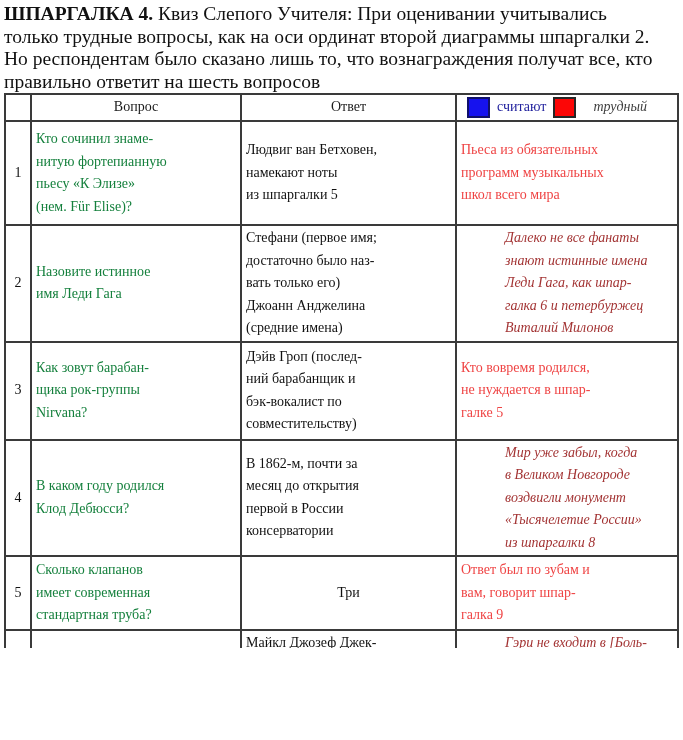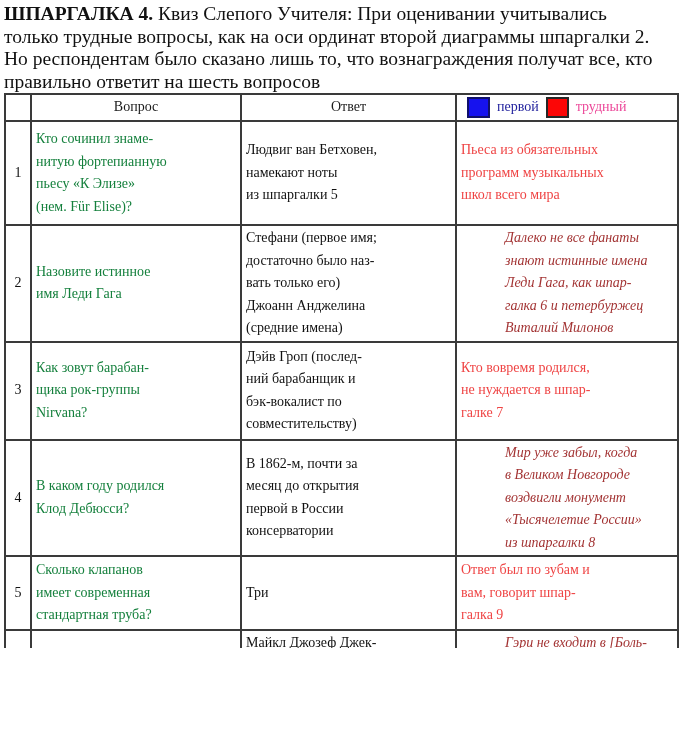--- a/index.html
+++ b/index.html
@@ -41,36 +41,36 @@
   tr.r1{height:104px;}
   tr.r2{height:113px;}
   tr.r3{height:98px;}
   tr.r4{height:110px;}
   tr.r5{height:74px;}
   tr.r6{height:116px;}
   th{font-weight:normal;text-align:center;}
   td.num{text-align:center;color:#111;}
   td.q{padding-left:9px;white-space:pre-line;color:#15803d;}
   td.a{padding-left:10px;white-space:pre-line;color:#111;}
-  td.a.center{padding-left:4px;}
+  td.a.center{text-align:center;padding-left:4px;}
   td.c{padding-left:8px;white-space:pre-line;}
   td.c.easy{color:#ef4444;}
   td.c.hard{color:#a33434;font-style:italic;padding-left:48px;}
   .legend{
     display:flex;align-items:center;gap:7px;
     padding-left:6px;
   }
   .swatch{
     display:inline-block;width:23px;height:21px;
     box-sizing:border-box;
   }
   .swatch.easy{background:#1612ee;border:2px solid #10106a;}
   .swatch.hard{background:#fc0606;border:2px solid #262626;}
   .legend .easy-label{color:#22229e;}
-  .legend .hard-label{color:#ec4899;}
+  .legend .hard-label{color:#404040;font-style:italic;margin-left:10px;}
 </style>
 </head>
 <body>
 
 <div class="page">
 
   <p class="intro"><b>ШПАРГАЛКА 4.</b><span> Квиз Слепого Учителя: При оценивании учитывались
 только трудные вопросы, как на оси ординат второй диаграммы шпаргалки 2.
 Но респондентам было сказано лишь то, что вознаграждения получат все, кто
 правильно ответит на шесть вопросов</span></p>
@@ -83,21 +83,21 @@
         <col class="c-c">
     </colgroup>
     <tbody>
         <tr class="hdr">
       <th></th>
       <th>Вопрос</th>
       <th>Ответ</th>
       <th>
         <span class="legend">
           <span class="swatch easy"></span>
-          <span class="easy-label">первой</span>
+          <span class="easy-label">считают</span>
           <span class="swatch hard"></span>
           <span class="hard-label">трудный</span>
         </span>
       </th>
     </tr>
 
     <tr class="r1">
       <td class="num">1</td>
       <td class="q">Кто сочинил знаме-
 нитую фортепианную
@@ -131,21 +131,21 @@
       <td class="num">3</td>
       <td class="q">Как зовут барабан-
 щика рок-группы
 Nirvana?</td>
       <td class="a">Дэйв Гроп (послед-
 ний барабанщик и
 бэк-вокалист по
 совместительству)</td>
       <td class="c easy">Кто вовремя родился,
 не нуждается в шпар-
-галке 7</td>
+галке 5</td>
     </tr>
 
     <tr class="r4">
       <td class="num">4</td>
       <td class="q">В каком году родился
 Клод Дебюсси?</td>
       <td class="a">В 1862-м, почти за
 месяц до открытия
 первой в России
 консерватории</td>

